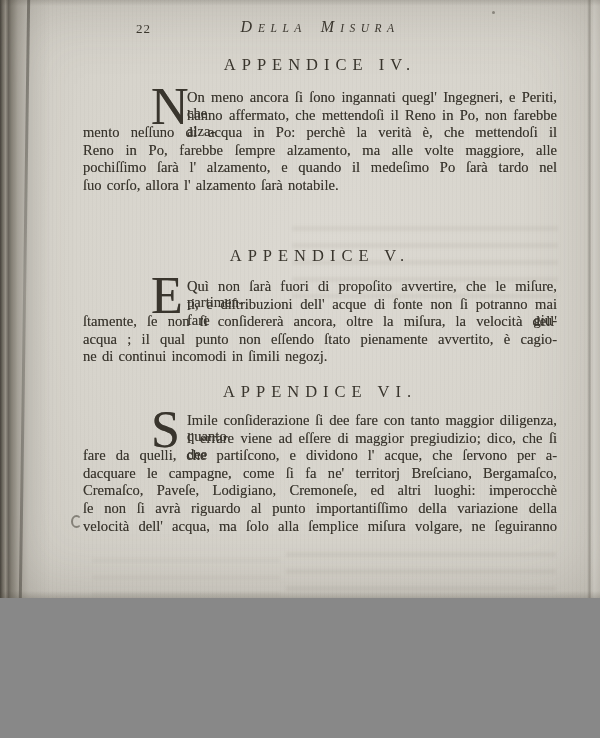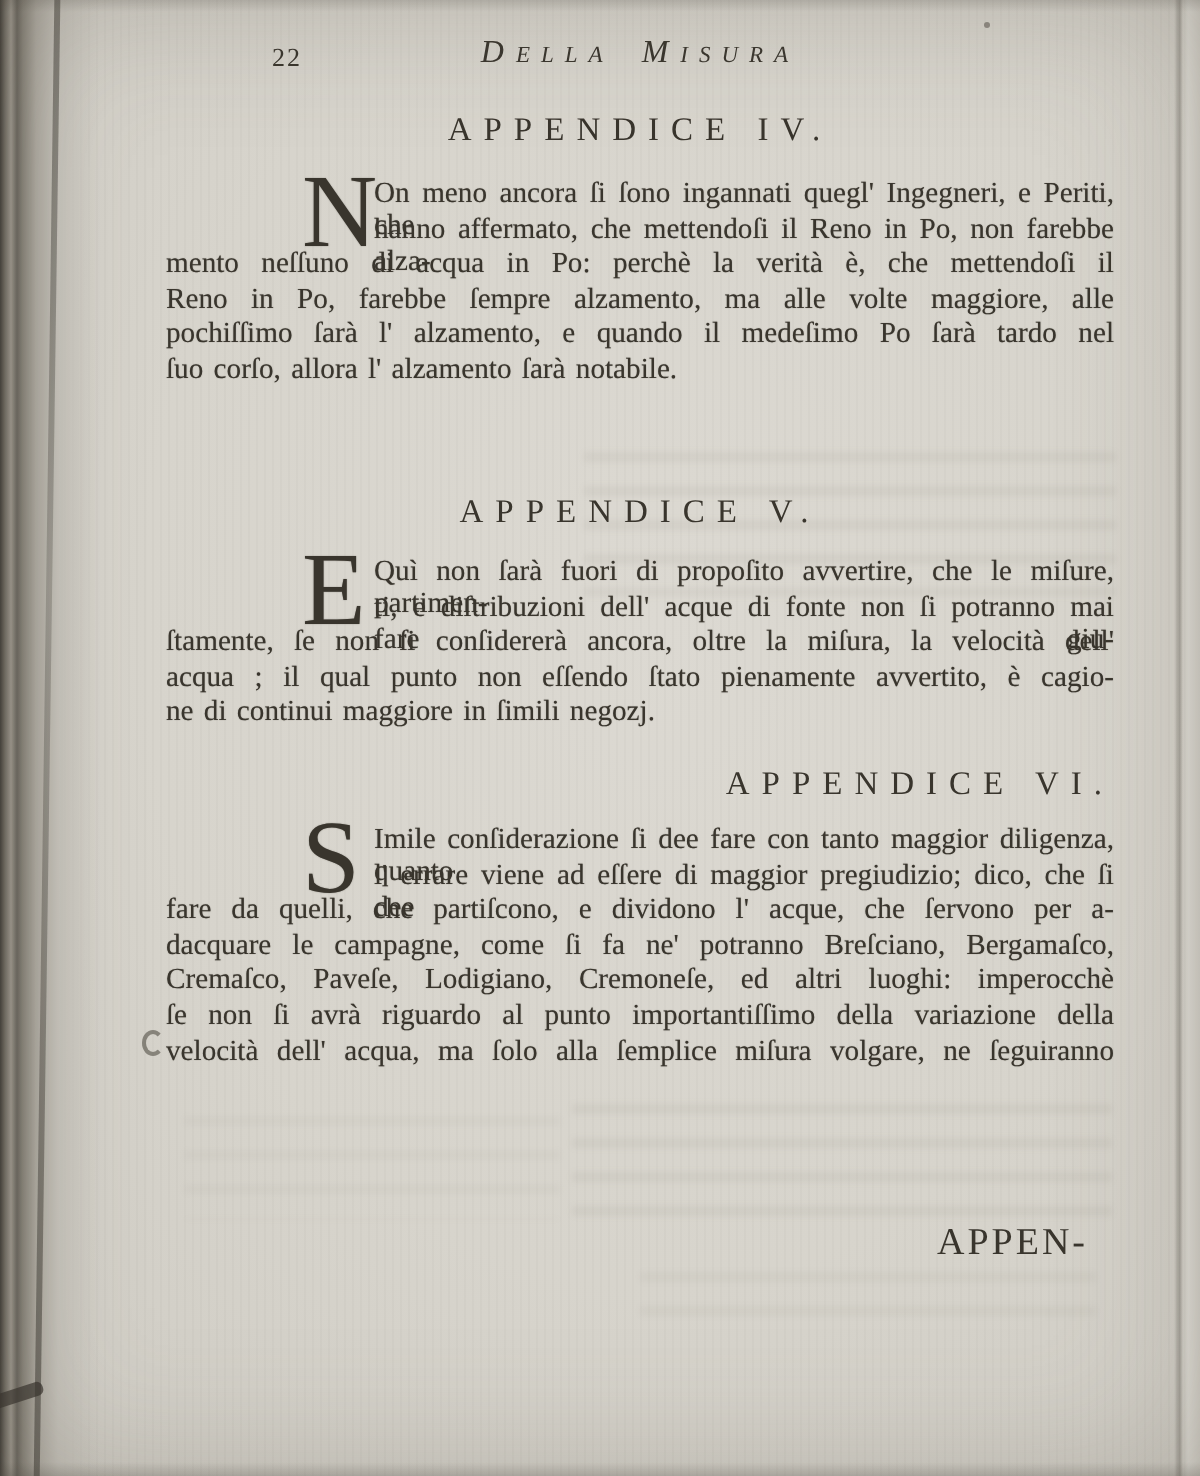--- a/index.html
+++ b/index.html
@@ -1,18 +1,18 @@
 <!DOCTYPE html>
 <html><head>
 <meta charset="utf-8">
 <style>
   html,body{margin:0;padding:0;background:#888;}
   .page{
     position:relative;
-    width:600px;height:738px;
+    width:600px;height:598px;
     overflow:hidden;
     background:
       repeating-linear-gradient(90deg, rgba(0,0,0,0.018) 0 1px, rgba(0,0,0,0) 1px 4px),
       radial-gradient(ellipse at 55% 42%, #dcd9d2 0%, #d7d4cc 55%, #cfccc4 100%);
     font-family:"Liberation Serif","DejaVu Serif",serif;
     color:#39352d;
   }
   .vignette{position:absolute;inset:0;box-shadow:inset 0 0 70px rgba(92,87,76,0.28);pointer-events:none;}
   
   .gutter{
@@ -44,21 +44,21 @@
   .pagenum{position:absolute;left:136px;top:21px;font-size:13px;letter-spacing:1px;}
   .running-header{position:absolute;left:83px;top:18px;width:474px;text-align:center;white-space:nowrap;font-style:italic;}
   .rh-big{font-size:16px;letter-spacing:6px;}
   .rh-small{font-size:11.5px;letter-spacing:5.5px;}
   .rh-gap{display:inline-block;width:14px;}
 
   .heading{
     position:absolute;left:83px;width:474px;text-align:center;
     font-size:16.5px;letter-spacing:6px;white-space:nowrap;
   }
-  .h1{top:55px;} .h2{top:246px;} .h3{top:382px;text-align:right;}
+  .h1{top:55px;} .h2{top:246px;} .h3{top:382px;}
 
   .paragraph{position:absolute;left:83px;width:474px;}
   .p1{top:89px;} .p2{top:278px;} .p3{top:412px;}
   .line{
     font-size:14.6px;line-height:16px;height:17.6px;
     text-align:justify;text-align-last:justify;
     word-spacing:1.5px;white-space:normal;
     text-shadow:0 0 0.5px rgba(57,53,45,0.55);
   }
   .line.wrap{padding-left:104px;}
@@ -119,31 +119,31 @@
   </div>
 
   <div class="heading h2">APPENDICE V.</div>
 
   <div class="paragraph p2">
     <span class="initial">E</span>
     <div class="line wrap">Quì non ſarà fuori di propoſito avvertire, che le miſure, partimen-</div>
     <div class="line wrap">ti, e diſtribuzioni dell' acque di fonte non ſi potranno mai fare giu-</div>
     <div class="line">ſtamente, ſe non ſi conſidererà ancora, oltre la miſura, la velocità dell'</div>
     <div class="line">acqua ; il qual punto non eſſendo ſtato pienamente avvertito, è cagio-</div>
-    <div class="line last">ne di continui maggiore in ſimili negozj.</div>
+    <div class="line last">ne di continui incomodi in ſimili negozj.</div>
   </div>
 
   <div class="heading h3">APPENDICE VI.</div>
 
   <div class="paragraph p3">
     <span class="initial">S</span>
     <div class="line wrap">Imile conſiderazione ſi dee fare con tanto maggior diligenza, quanto</div>
     <div class="line wrap">l' errare viene ad eſſere di maggior pregiudizio; dico, che ſi dee</div>
     <div class="line">fare da quelli, che partiſcono, e dividono l' acque, che ſervono per a-</div>
-    <div class="line">dacquare le campagne, come ſi fa ne' potranno Breſciano, Bergamaſco,</div>
+    <div class="line">dacquare le campagne, come ſi fa ne' territorj Breſciano, Bergamaſco,</div>
     <div class="line">Cremaſco, Paveſe, Lodigiano, Cremoneſe, ed altri luoghi: imperocchè</div>
     <div class="line">ſe non ſi avrà riguardo al punto importantiſſimo della variazione della</div>
     <div class="line">velocità dell' acqua, ma ſolo alla ſemplice miſura volgare, ne ſeguiranno</div>
   </div>
 
   <div class="catchword">APPEN-</div>
 
   <div class="speck-c"></div>
   <div class="speck-dot"></div>
 

